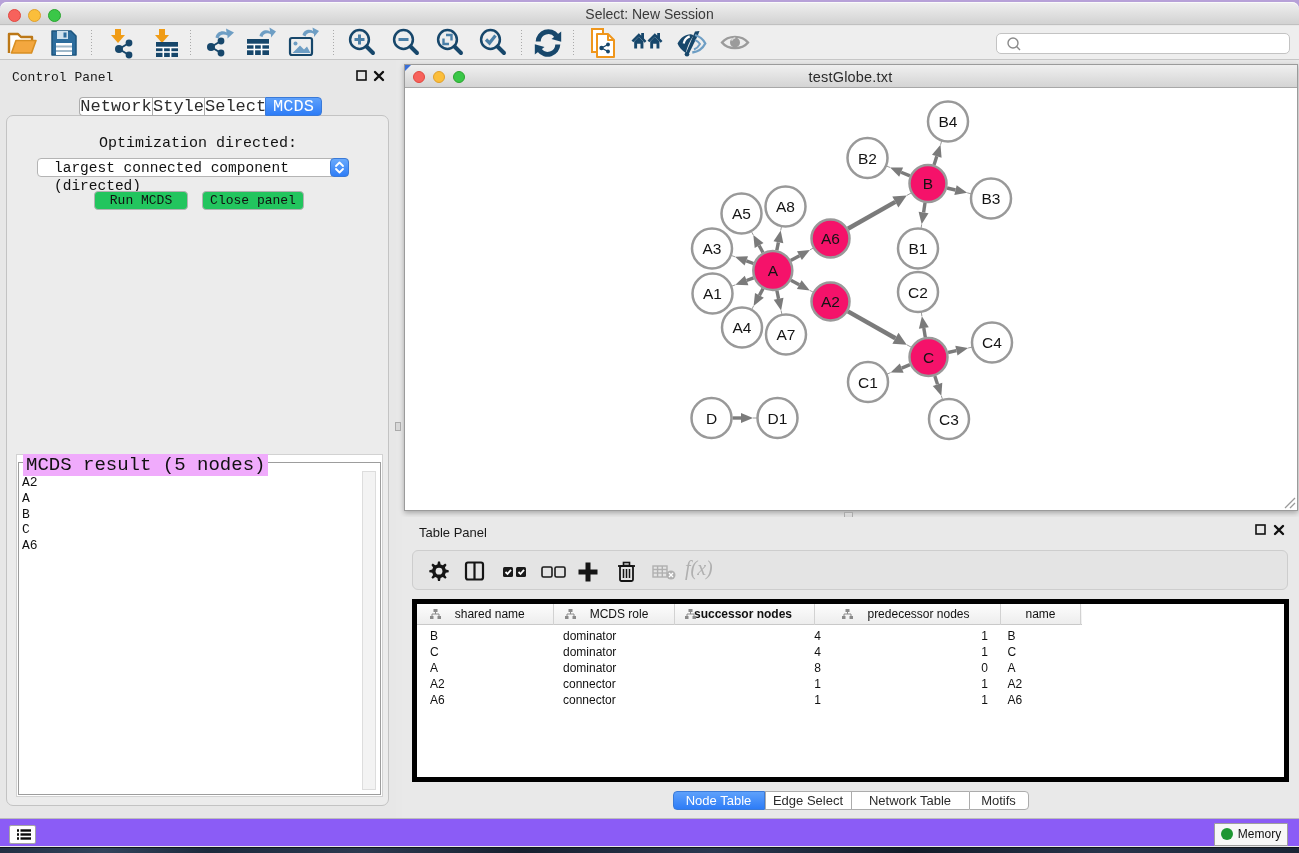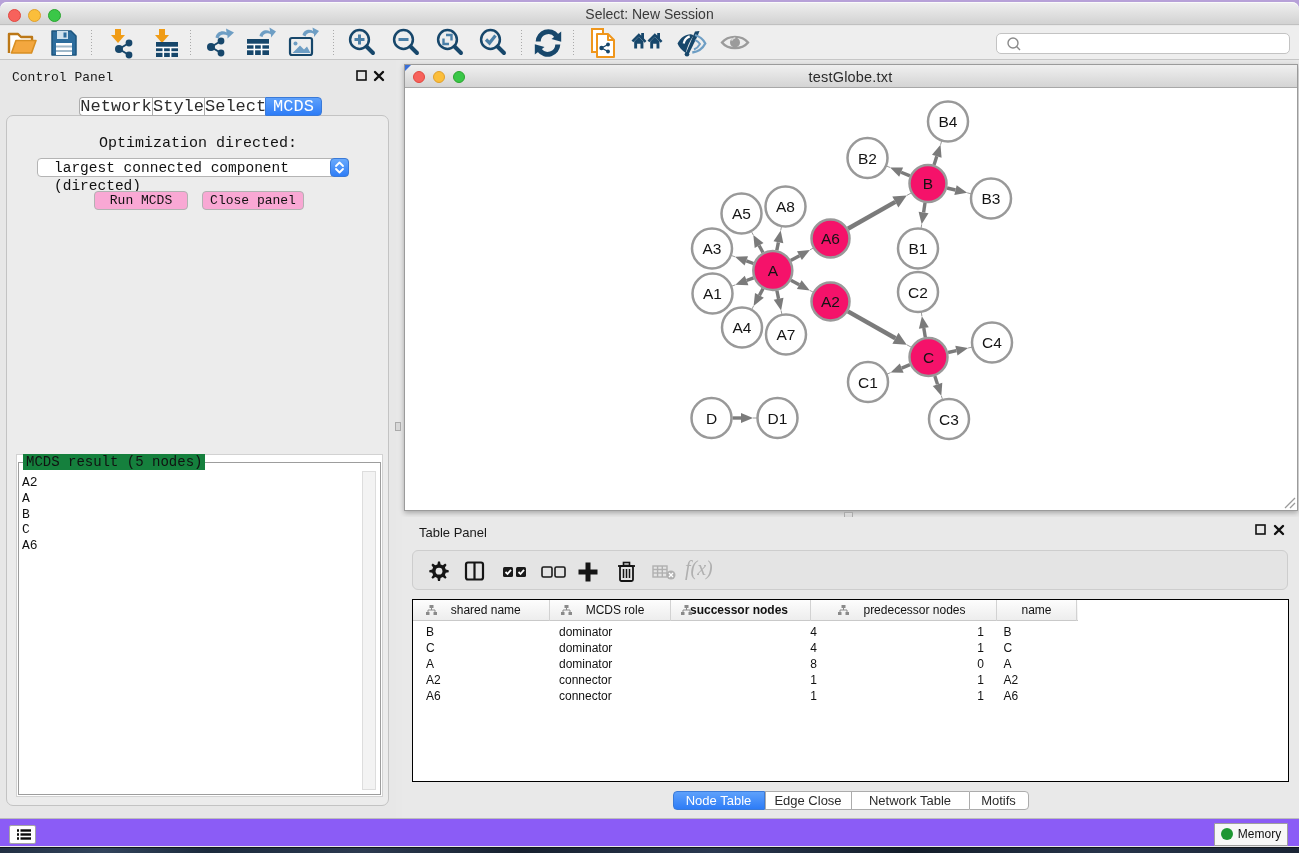--- a/index.html
+++ b/index.html
@@ -22,43 +22,43 @@
 #cpHead{position:absolute;left:12px;top:10px;font-size:13px;color:#1a1a1a;}
 .winbtn{position:absolute;top:11px;font-size:12px;color:#111;}
 #cpInner{position:absolute;left:6px;top:55px;width:383px;height:691px;background:#ececec;border:1px solid #c3c3c3;border-radius:7px;}
 #tabs{position:absolute;left:79px;top:37px;height:19px;display:flex;z-index:3;}
 .tab{height:19px;font-size:17px;color:#2c2c2c;text-align:center;line-height:18px;background:#ffffff;border:1px solid #acacac;border-right:none;}
 .tab.first{border-radius:4px 0 0 4px;}
 .tab.sel{background:linear-gradient(#5ea1fb,#2d7cf7);color:#ffffff;border-color:#3a7ad8;border-radius:0 4px 4px 0;border-right:1px solid #3a7ad8;}
 #optlabel{position:absolute;left:0;width:396px;top:75px;text-align:center;font-size:15px;color:#111;}
 #combo{position:absolute;left:37px;top:98px;width:312px;height:19px;background:#fff;border:1px solid #b4b4b4;border-radius:4px;font-size:14.5px;color:#111;line-height:18px;padding-left:16px;}
 #comboBtn{position:absolute;right:-1px;top:-1px;width:19px;height:19px;border-radius:4px;background:linear-gradient(#6aaafc,#2e7df7);border:1px solid #3a7ad8;}
-.btn{position:absolute;height:19px;background:#f9a8d4;border:1px solid #b2b2b2;border-radius:4px;font-size:13px;color:#111;text-align:center;line-height:17px;}
+.btn{position:absolute;height:19px;background:#22c55e;border:1px solid #b2b2b2;border-radius:4px;font-size:13px;color:#111;text-align:center;line-height:17px;}
 
 #fs{position:absolute;left:16px;top:394px;width:367px;height:343px;background:#ffffff;border:1px solid #d2d2d2;}
 #fsBorder{position:absolute;left:1px;top:7px;width:363px;height:333px;border:1px solid #9d9d9d;}
-#fsLegend{position:absolute;left:4px;top:-9px;background:#15803d;font-size:14px;color:#111;padding:0 3px;}
+#fsLegend{position:absolute;left:4px;top:-9px;background:#f0abfc;font-size:19px;color:#111;padding:0 3px;}
 #fsList{position:absolute;left:5px;top:20px;font-size:13px;color:#111;line-height:15.8px;}
 #fsSb{position:absolute;right:6px;top:16px;width:14px;height:319px;background:#f3f3f3;border:1px solid #dddddd;}
 
 #statusbar{left:0;top:818px;width:1299px;height:28px;background:#8b5cf6;border-top:1px solid #bdbdbd;}
 #listbtn{position:absolute;left:9px;top:6px;width:27px;height:19px;background:#fff;border:1px solid #a5a5a5;border-radius:2px;}
 #membtn{position:absolute;left:1214px;top:4px;width:74px;height:23px;background:#f7f7f7;border:1px solid #9f9f9f;border-radius:1px;font-size:12px;color:#111;line-height:21px;text-align:center;}
 #deskBot{left:0;top:847px;width:1299px;height:6px;border-top:1px solid #10151c;background:linear-gradient(90deg,#223043,#32445c 8%,#1b2a3c 16%,#2c3a50 28%,#16202e 40%,#2a3850 55%,#121c28 70%,#27344a 85%,#1a2535);}
 
 #netwin{position:absolute;left:7.5px;top:3.5px;width:894px;height:447px;background:#ffffff;border:1px solid #9b9b9b;box-shadow:0 2px 5px rgba(0,0,0,0.28);}
 #netTitle{position:absolute;left:0;top:0;width:100%;height:23px;background:linear-gradient(#f0f0f0,#d4d4d4);border-bottom:1px solid #a8a8a8;}
 #netName{position:absolute;width:100%;top:4px;text-align:center;font-size:14.5px;letter-spacing:0.2px;color:#2b2b2b;}
 .tl2{position:absolute;width:12px;height:12px;border-radius:50%;top:6px;}
 #graph{position:absolute;left:0;top:24px;}
 
 #tpanel{position:absolute;left:6px;top:457px;width:897px;height:301px;background:#e9e9e9;}
 #tpHead{position:absolute;left:17px;top:8px;font-size:13px;color:#1a1a1a;}
 #tpToolbar{position:absolute;left:10px;top:33px;width:876px;height:40px;background:#e4e4e4;border:1px solid #cdcdcd;border-radius:6px;}
-#tblbox{position:absolute;left:9.5px;top:81.5px;width:877px;height:183px;background:#ffffff;border:1px solid #000000;}
+#tblbox{position:absolute;left:9.5px;top:81.5px;width:877px;height:183px;background:#ffffff;border:5px solid #000000;}
 #thead{position:absolute;left:0;top:0;width:665px;height:21px;background:linear-gradient(#fdfdfd,#ededed);border-bottom:1px solid #c9c9c9;}
 .hcell{position:absolute;top:0;height:21px;border-right:1px solid #d2d2d2;font-size:12px;color:#111;text-align:center;line-height:21px;}
 .hicon{position:absolute;top:5px;width:11px;height:11px;}
 .trow{position:absolute;font-size:12px;color:#111;height:16px;line-height:16px;}
 #tabs2{position:absolute;left:270.5px;top:274px;height:19px;display:flex;}
 .tab2{height:19px;font-size:13px;color:#2c2c2c;text-align:center;line-height:18px;background:#ffffff;border:1px solid #acacac;border-right:none;}
 .tab2.sel{background:linear-gradient(#5ea1fb,#2d7cf7);color:#ffffff;border:1px solid #3a7ad8;border-radius:4px 0 0 4px;}
 .tab2.last{border-right:1px solid #acacac;border-radius:0 4px 4px 0;}
 .grip{position:absolute;background:#d8d8d8;border:1px solid #aaaaaa;}
 </style></head>
@@ -507,21 +507,21 @@
 <div class="trow" style="left:410.5px;top:72px;width:161px;text-align:right;">1</div>
 <div class="trow" style="left:591px;top:72px;">A2</div>
 <div class="trow" style="left:13.5px;top:88px;">A6</div>
 <div class="trow" style="left:146.5px;top:88px;">connector</div>
 <div class="trow" style="left:258.5px;top:88px;width:146px;text-align:right;">1</div>
 <div class="trow" style="left:410.5px;top:88px;width:161px;text-align:right;">1</div>
 <div class="trow" style="left:591px;top:88px;">A6</div>
 </div>
     <div id="tabs2">
       <div class="tab2 sel" style="width:92px;">Node Table</div>
-      <div class="tab2" style="width:86px;">Edge Close</div>
+      <div class="tab2" style="width:86px;">Edge Select</div>
       <div class="tab2" style="width:118px;">Network Table</div>
       <div class="tab2 last" style="width:60px;">Motifs</div>
     </div>
   </div>
 </div>
 <div class="abs" id="statusbar">
   <div id="listbtn">
       <svg width="25" height="17" style="position:absolute;left:0px;top:0px;">
         <g stroke="#0a0a0a" stroke-width="2.4">
           <line x1="7" y1="4.5" x2="9" y2="4.5"></line>

